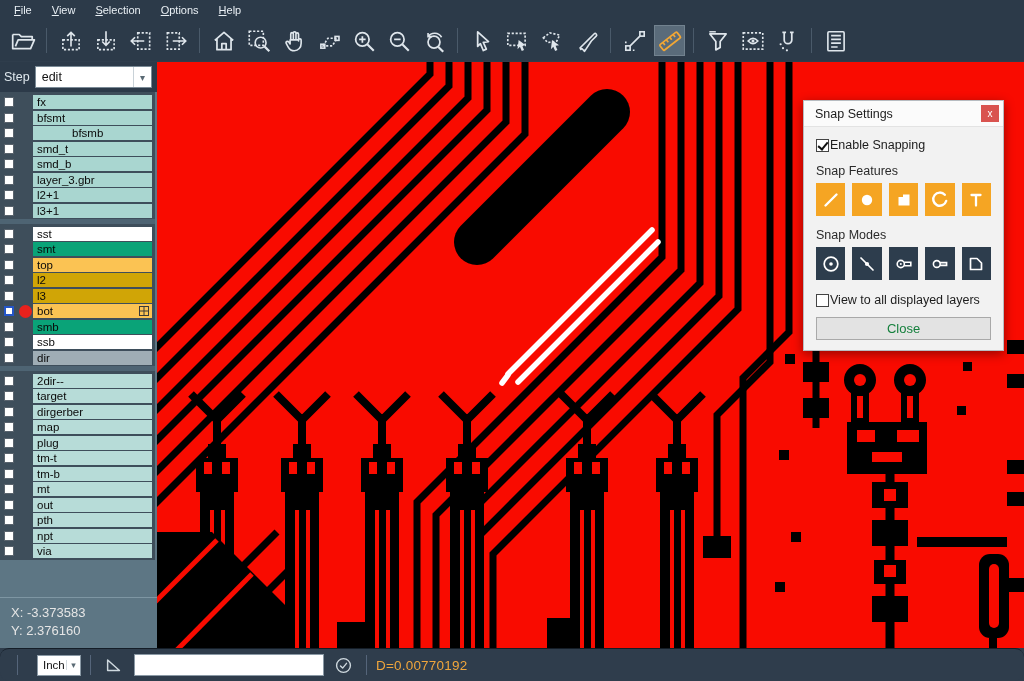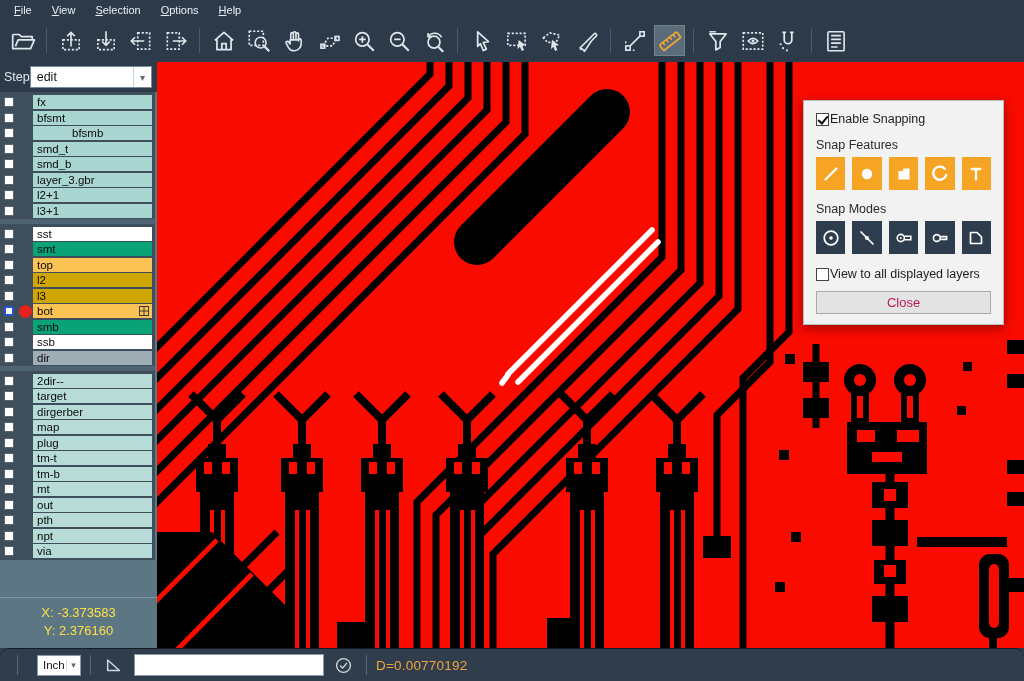--- a/index.html
+++ b/index.html
@@ -17,60 +17,60 @@
   .tb-btn { width:31px; height:31px; display:flex; align-items:center; justify-content:center; margin:0 2px; }
   .tb-btn svg { display:block; }
   .tb-btn.active { background:#5a6b7a; border:1px solid #72828f; }
   .tb-sep { width:1px; height:25px; background:#4a5a6a; margin:0 6px; }
 
   
   .main { position:absolute; top:62px; left:0; width:1024px; height:586px; display:flex; }
 
   
   .sidebar { width:157px; background:#5d7684; display:flex; flex-direction:column; flex:none; }
-  .step-row { height:30px; background:#2c3a49; display:flex; align-items:center; padding:0 5px 0 4px; flex:none; }
+  .step-row { height:30px; background:#2c3a49; display:flex; align-items:center; padding:0 5px 0 4px; gap:5px; flex:none; }
   .step-label { color:#dfe8ee; font-size:12.5px; }
   .step-select { flex:1; height:22px; background:#fff; border:1px solid #7a8a96; display:flex; align-items:center; justify-content:space-between; font-size:12.5px; color:#111; padding-left:6px; }
   .step-chevron { width:18px; height:20px; border-left:1px solid #c9d2d8; color:#5a6a74; font-size:10px; display:flex; align-items:center; justify-content:center; }
 
   .layer-list { width:155px; background:#3e4e5b; padding-top:3px; flex:none; }
   .layer-row { display:flex; align-items:center; height:14px; margin-bottom:1.5px; }
   .cb-col { width:17px; display:flex; justify-content:center; flex:none; }
   .lcb { width:10px; height:10px; background:#fff; border:1.5px solid #5a646e; display:block; }
   .active-row .lcb { border:2px solid #2456c9; }
   .ind-col { width:16px; display:flex; justify-content:center; flex:none; }
   .active-dot { width:13px; height:13px; border-radius:50%; background:#e8211d; display:block; }
   .cell { flex:1; margin-right:3px; height:14px; font-size:11.5px; color:#0a0a0a; display:flex; align-items:center; padding-left:4px; white-space:nowrap; overflow:hidden; }
   .layer-name { flex:1; }
   .grid-ic { margin-right:3px; display:flex; }
   .group-sep { height:5px; background:#4e6473; margin:1px 0 2.5px; }
 
   .sidebar-fill { flex:1; border-bottom:1px solid #7e96a3; }
-  .coords { padding:6px 11px 8px; color:#fde047; font-size:13px; line-height:18px;text-align:center; }
+  .coords { padding:6px 11px 8px; color:#e5e5e5; font-size:13px; line-height:18px; }
 
   
   .canvas { flex:1; position:relative; overflow:hidden; background:var(--board); }
   .canvas svg.board { position:absolute; top:0; left:0; }
 
   
   .dialog { position:absolute; left:803px; top:100px; width:201px; background:#f2f2f2; border:1px solid #b7bcc1; box-shadow:0 3px 10px rgba(0,0,0,.4); }
   .dlg-title-row { height:26px; background:#fbfbfb; border-bottom:1px solid #e3e3e3; display:flex; align-items:center; justify-content:space-between; padding:0 4px 0 11px; }
   .dlg-title { font-size:12.5px; color:#1c1c1c; }
   .dlg-close { width:18px; height:17px; background:#d9534f; color:#fff; font-size:10px; display:flex; align-items:center; justify-content:center; line-height:1; }
   .dlg-body { padding:11px 12px 10px; }
   .check-row { display:flex; align-items:center; gap:1px; font-size:12.5px; color:#1c1c1c; }
   .cbx { width:13px; height:13px; background:#fff; border:1.5px solid #444; position:relative; flex:none; }
   .cbx.checked::after { content:""; position:absolute; left:3px; top:0px; width:4px; height:8px; border-right:2px solid #111; border-bottom:2px solid #111; transform:rotate(40deg); }
   .dlg-sec { font-size:12.5px; color:#2a2a2a; margin:12px 0 5px; }
   .btn-row { display:flex; gap:7px; }
   .sq-btn { width:33px; height:33px; display:flex; align-items:center; justify-content:center; }
   .feat-btn { background:#f5a523; }
   .mode-btn { background:#2d3d4d; }
   .dlg-gap { height:13px; }
-  .dlg-close-btn { display:block; width:100%; height:23px; margin-top:10px; background:#e3e3e3; border:1px solid #a9a9a9; font-family:inherit; font-size:13px; color:#be185d; }
+  .dlg-close-btn { display:block; width:100%; height:23px; margin-top:10px; background:#e3e3e3; border:1px solid #a9a9a9; font-family:inherit; font-size:13px; color:#15803d; }
 
   
   .statusbar { position:absolute; left:0; bottom:0; width:1024px; height:33px; background:#2f3d4c; border-top:1px solid #141d27; display:flex; align-items:center;border-radius:9px; }
   .sb-sep { width:1px; height:20px; background:#55657a; margin:0 9px; }
   .unit-select { width:44px; height:21px; background:#fff; border:1px solid #8a99a5; display:flex; align-items:center; margin-left:10px; }
   .unit-select span.val { flex:1; font-size:11.5px; color:#111; padding-left:5px; }
   .unit-chevron { width:14px; color:#5a6a74; font-size:9px; text-align:center; border-left:1px solid #d2d9de; }
   .measure-input { width:190px; height:22px; border:1px solid #8a99a5; background:#fff; font-family:inherit; font-size:12px; padding:0 4px; margin-left:6px; }
   .d-readout { color:#f0a63c; font-size:13.5px; letter-spacing:.2px; }
   .sb-icon { display:flex; align-items:center; margin:0 4px; }
@@ -717,20 +717,24 @@
           <rect x="727" y="427" width="12" height="12"></rect>
             <rect x="727" y="503" width="12" height="12"></rect>
           <rect x="832" y="502" width="10" height="64" rx="5"></rect>
         </g>
       </g>
     </svg>
   </div>
 </div>
 
 <div class="dialog">
+  <div class="dlg-title-row">
+    <span class="dlg-title">Snap Settings</span>
+    <div class="dlg-close">x</div>
+  </div>
   <div class="dlg-body">
     <label class="check-row">
       <span class="cbx checked"></span>
       <span>Enable Snapping</span>
     </label>
 
     <div class="dlg-sec">Snap Features</div>
     <div class="btn-row">
       <div class="sq-btn feat-btn">
         <svg width="20" height="20" viewBox="0 0 20 20" fill="none" stroke="#fff" stroke-width="2.4" stroke-linecap="round">

